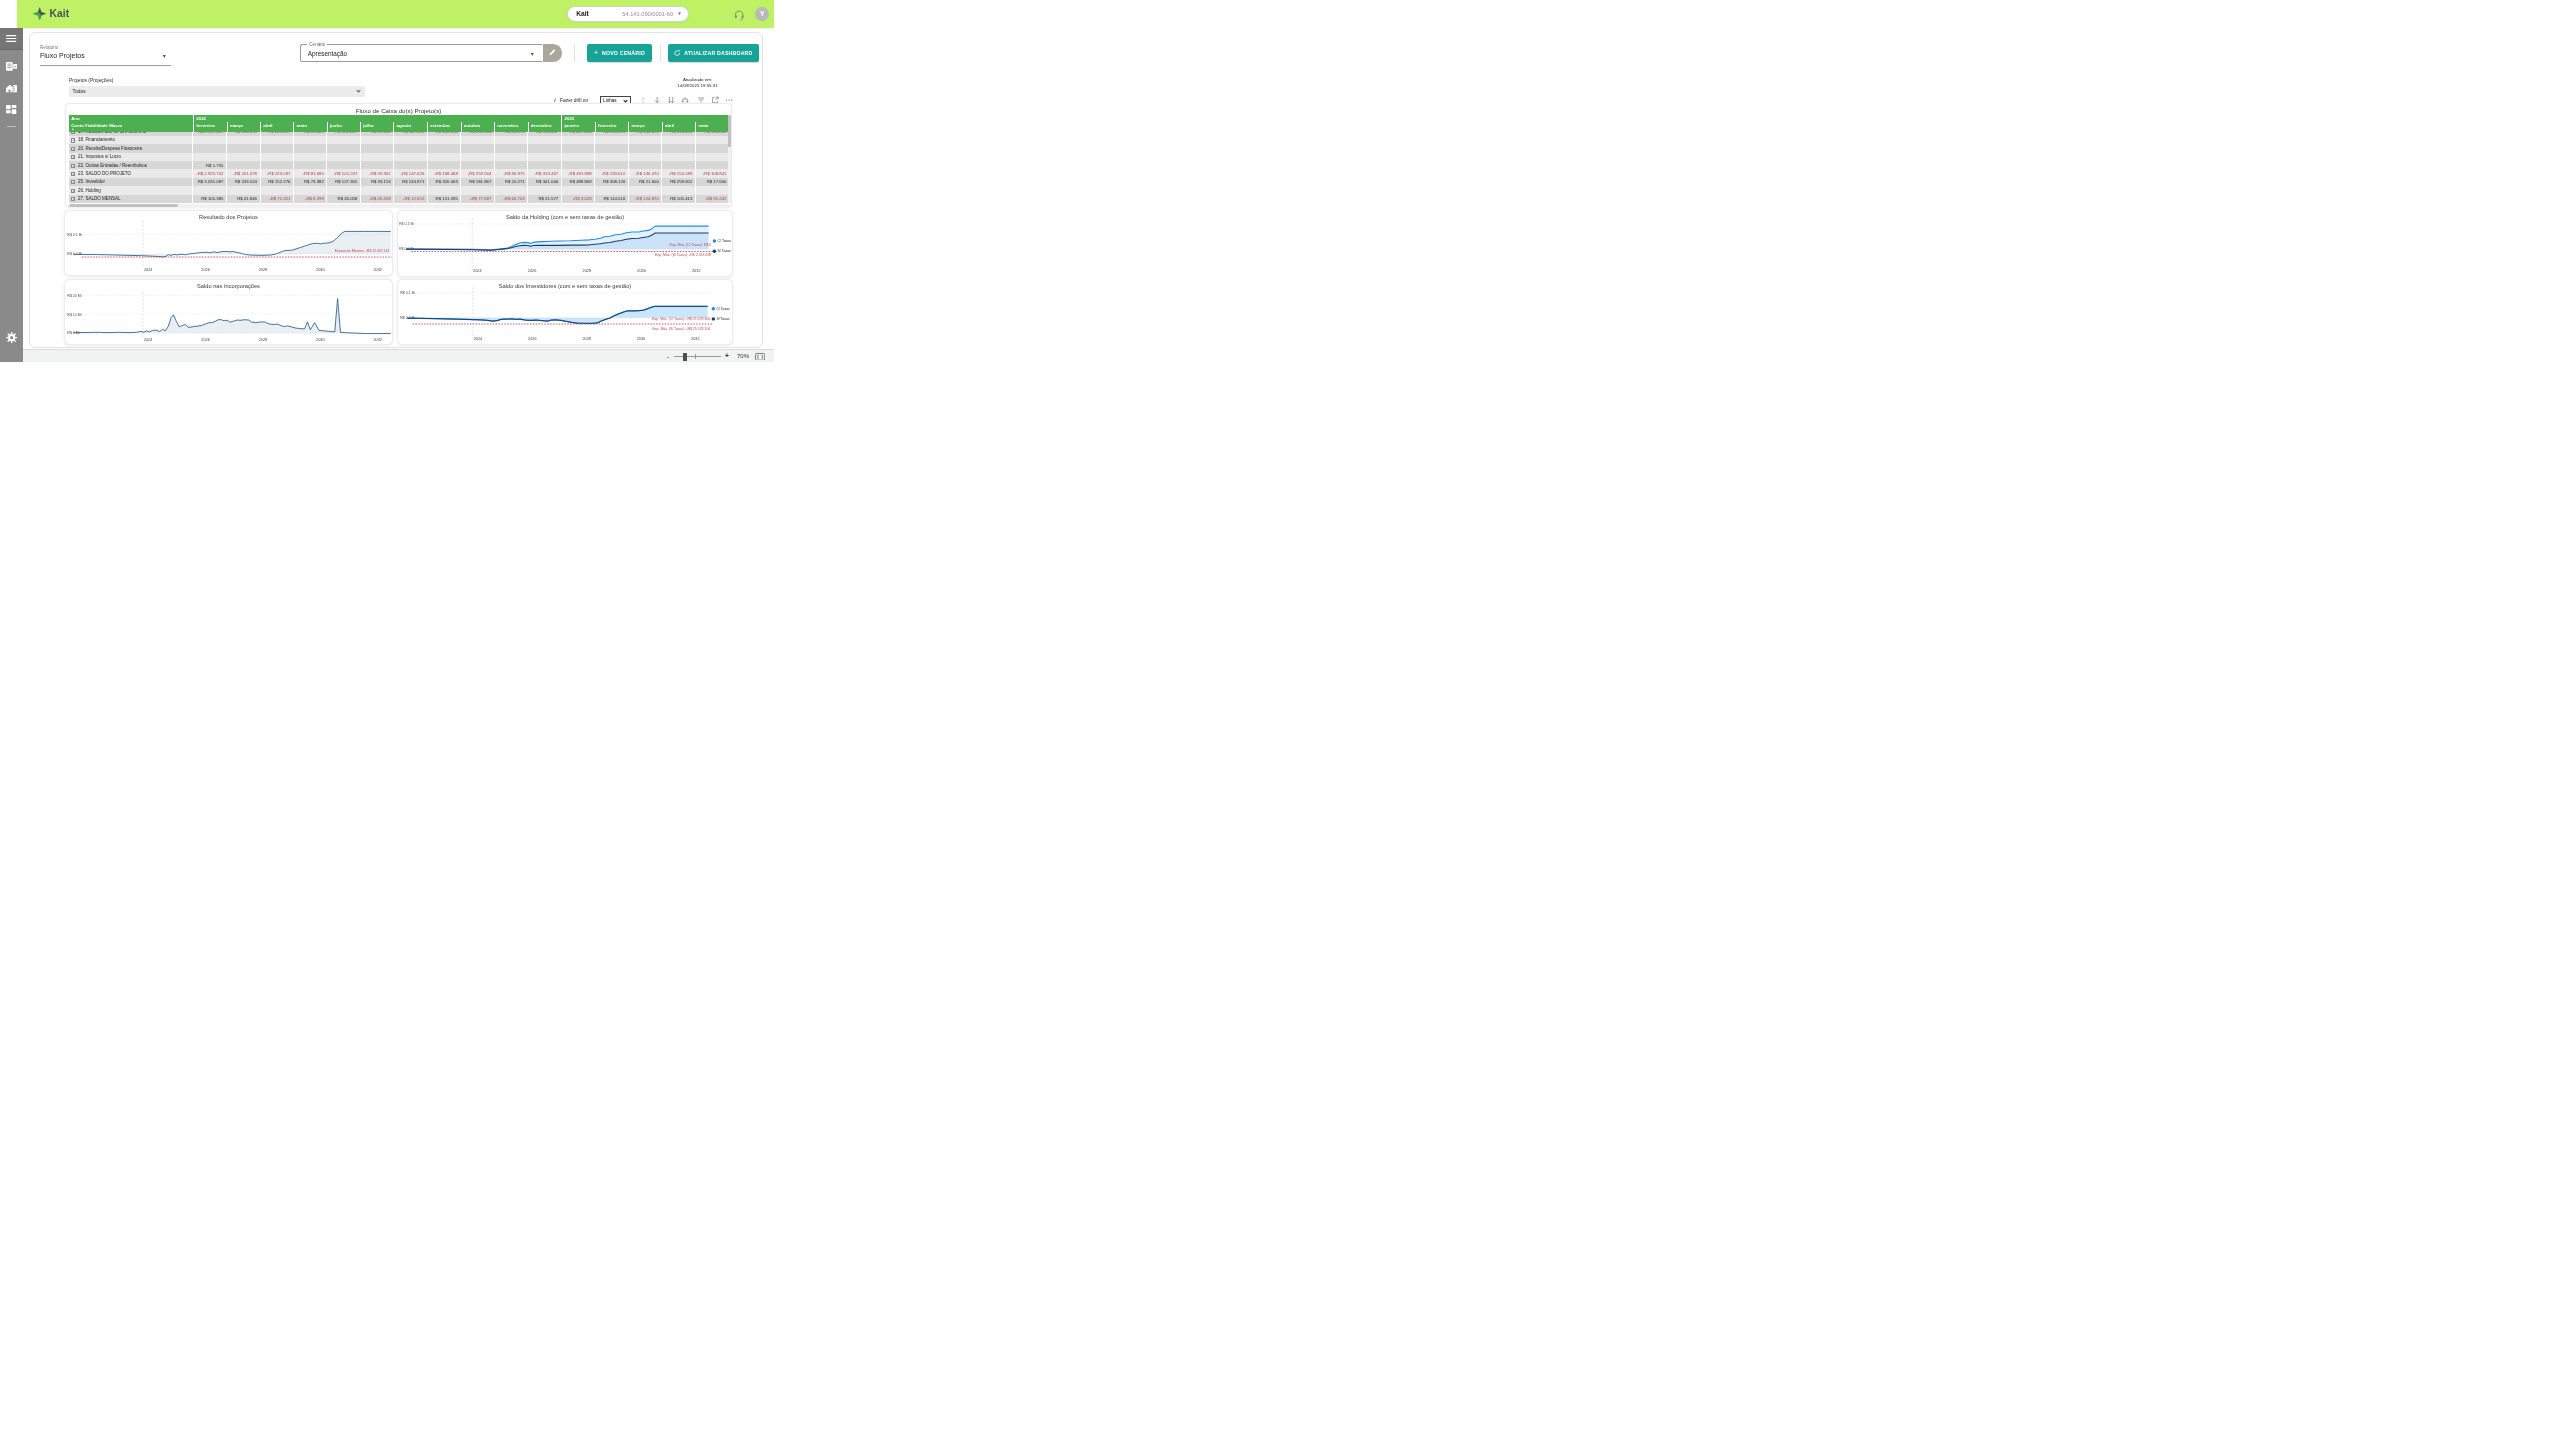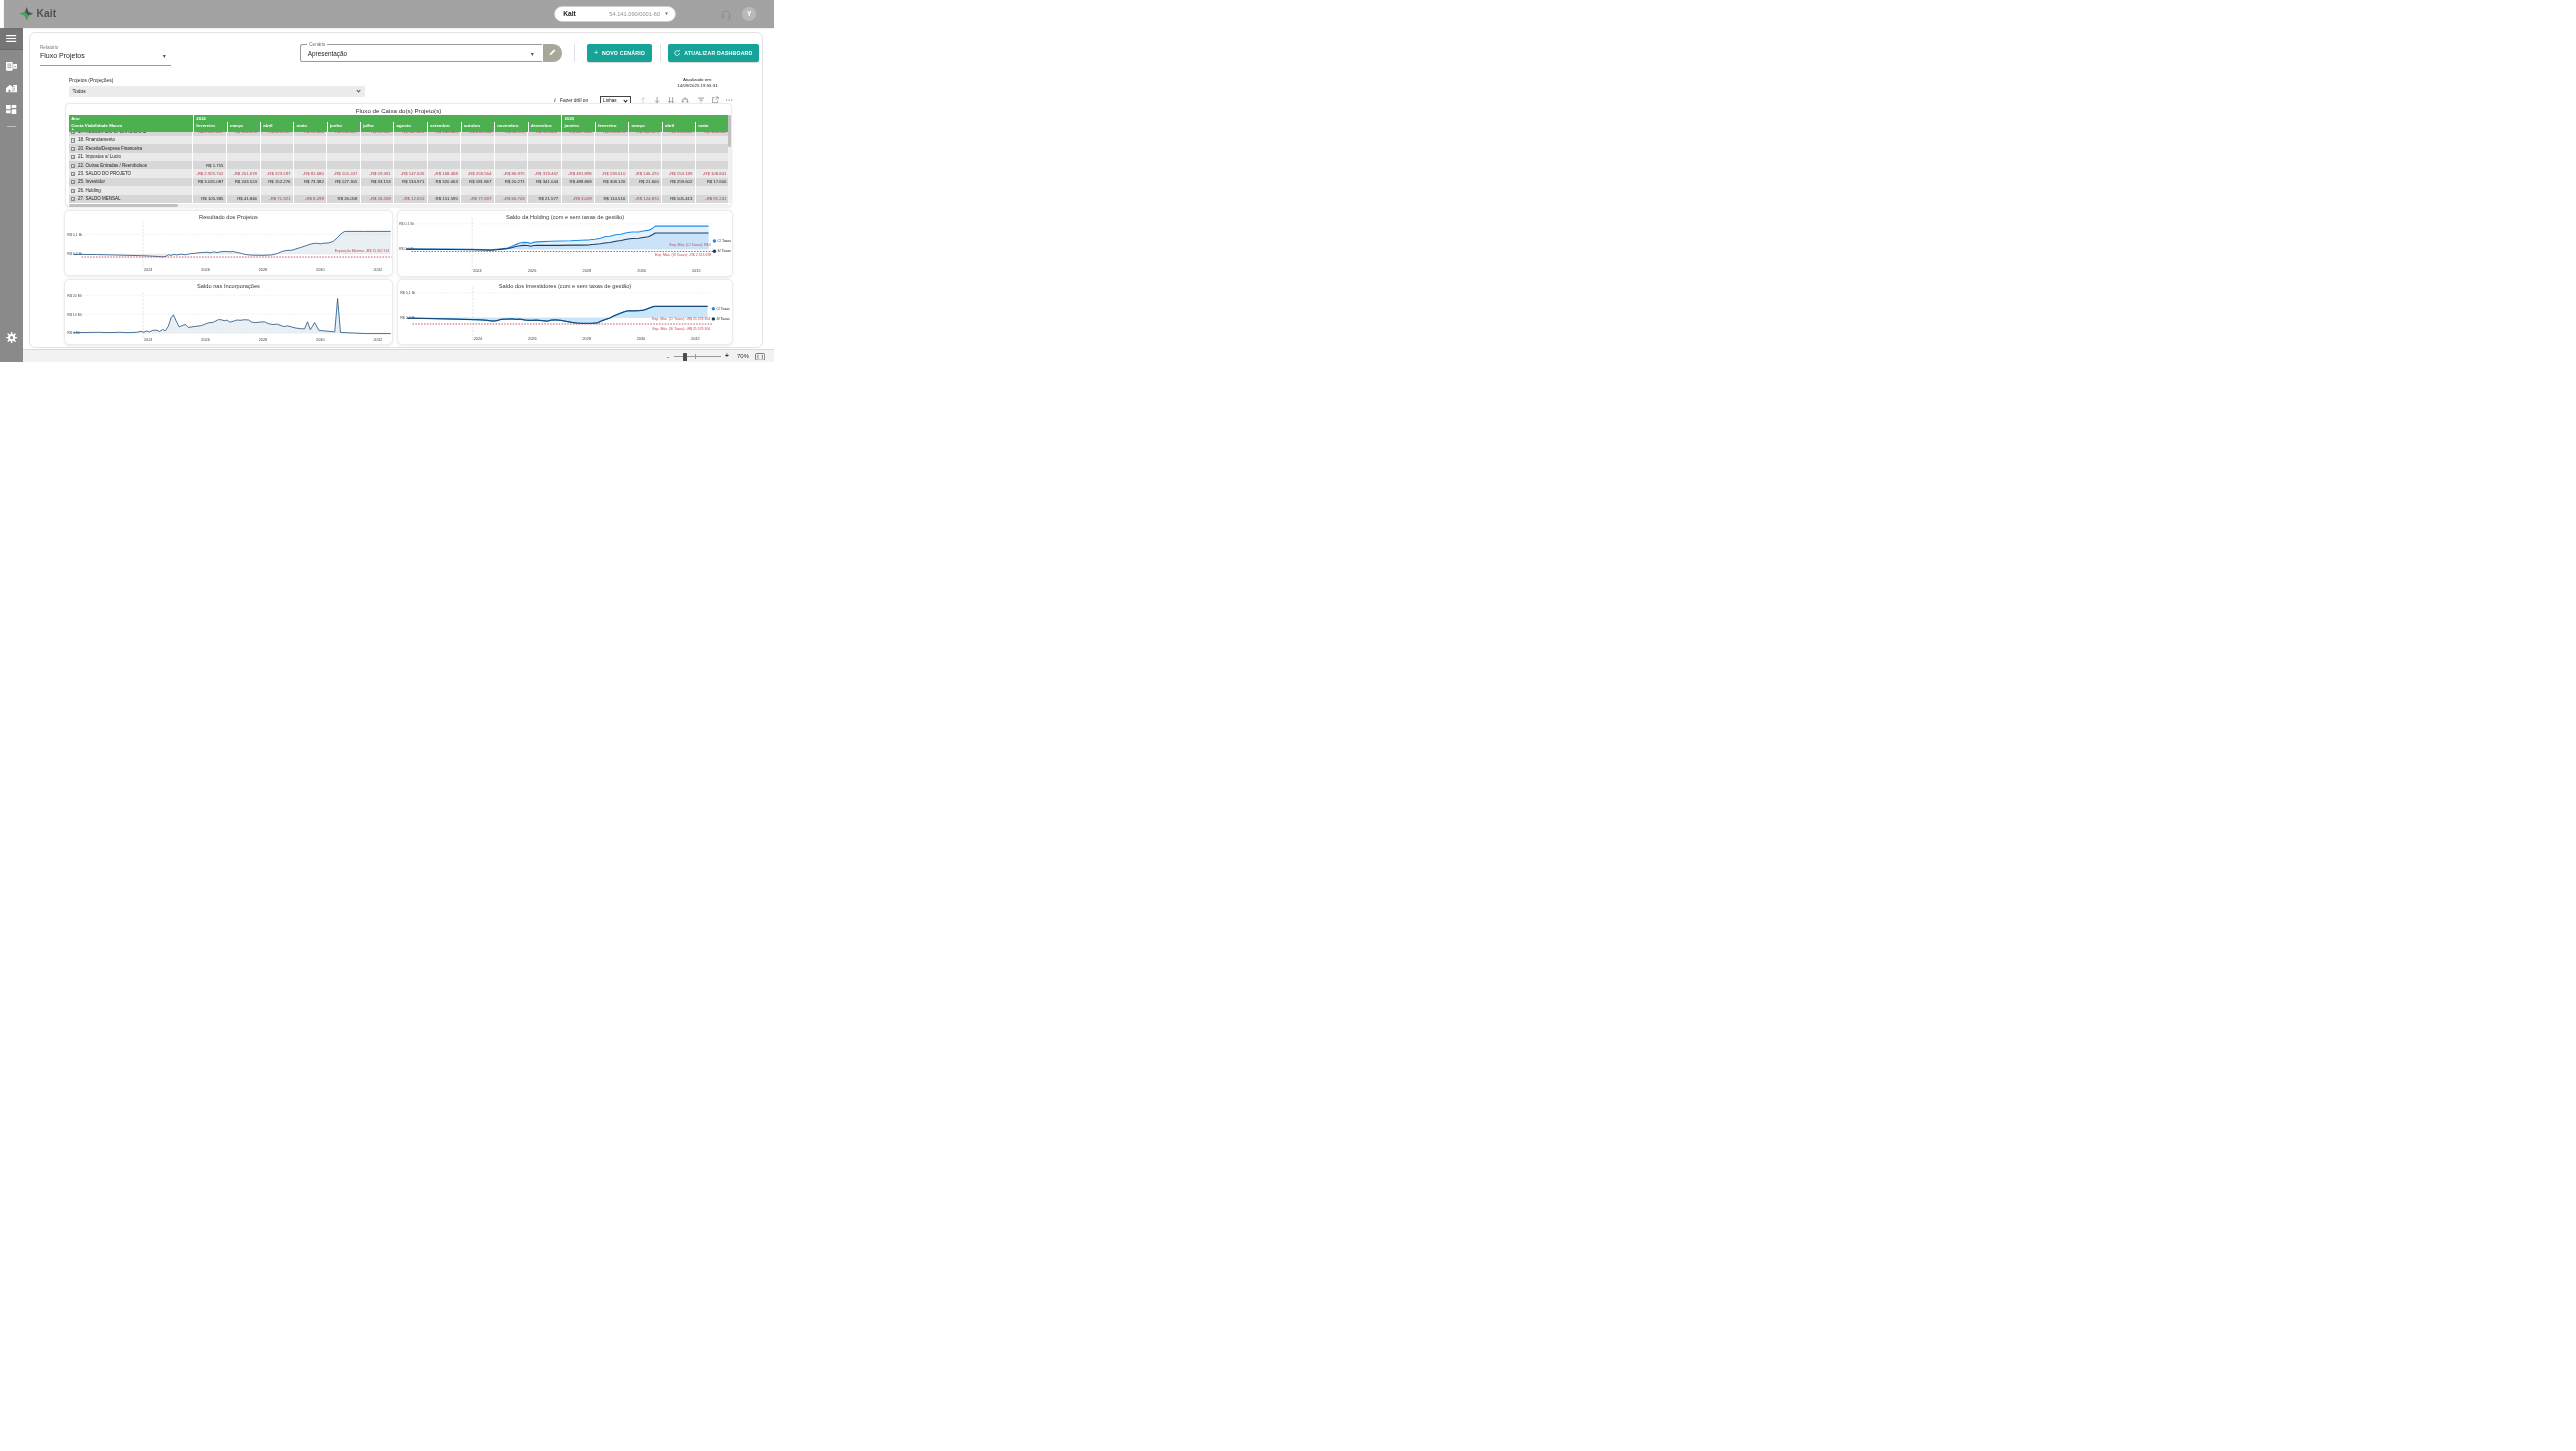--- a/index.html
+++ b/index.html
@@ -2,21 +2,21 @@
 <html style="font-size:8.2px"><head>
 <meta charset="utf-8">
 <style>
   * { box-sizing: border-box; margin: 0; padding: 0; }
   html,body { width:774px; height:363px; overflow:hidden; background:#fff;
     font-family:"Liberation Sans", sans-serif; }
   .stage { position:relative; width:774px; height:363px; background:#fff; }
   .abs { position:absolute; }
 
   
-  .topbar { position:absolute; left:4px; top:0; width:774px; height:28px; background:#a3a3a3;
+  .topbar { position:absolute; left:17px; top:0; width:774px; height:28px; background:#bef264;
     box-shadow:0 0.5px 2.1px rgba(0,0,0,.14); z-index:30;padding-left:45px; }
   .brand { position:absolute; left:15.5px; top:6.7px; display:flex; align-items:center; gap:3.6px; }
   .brand-name { font-size:10.3px; font-weight:bold; color:#4b5157; letter-spacing:0.1px; }
   .company-pill { position:absolute; left:550px; top:5.7px; width:122px; height:16.5px; border:0.5px solid #d0d0d0;
     border-radius:8.2px; background:#fff; display:flex; align-items:center; padding:0 6.2px 0 8.2px; cursor:pointer;
     box-shadow:0 0.5px 1px rgba(0,0,0,.05); }
   .company-name { font-size:6.7px; color:#222; font-weight:600; }
   .company-cnpj { font-size:5.7px; color:#8f8f8f; margin-left:auto; }
   .pill-caret { font-size:4.6px; color:#666; margin-left:4.1px; }
   .avatar { position:absolute; left:738px; top:6.7px; width:14.4px; height:14.4px; border-radius:50%;

